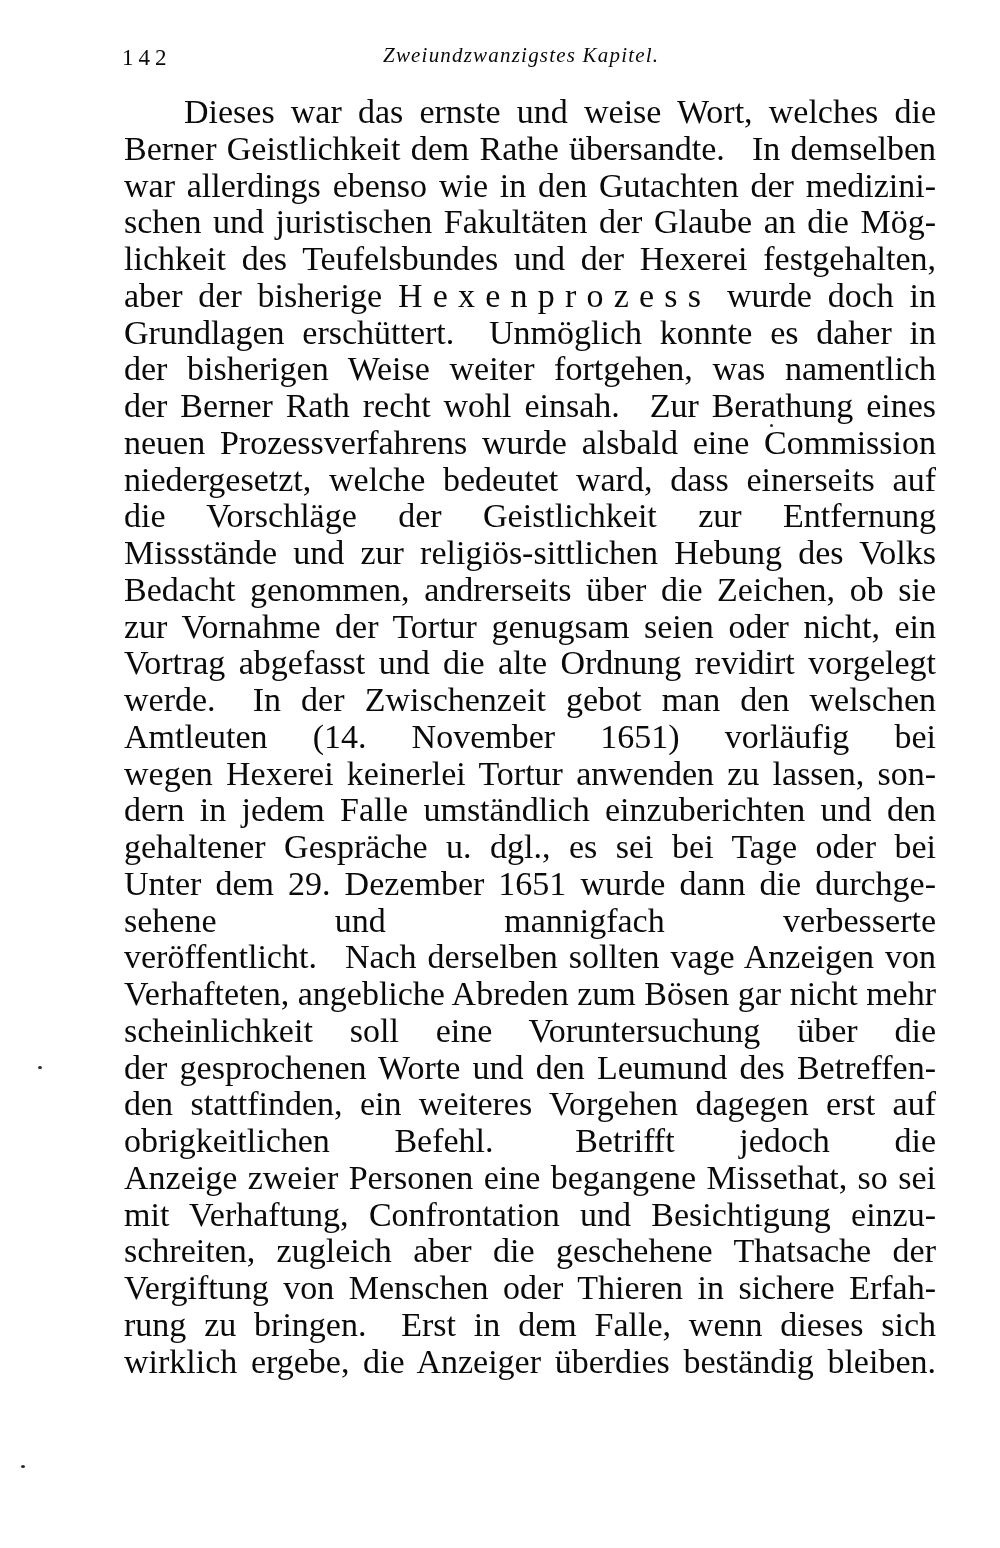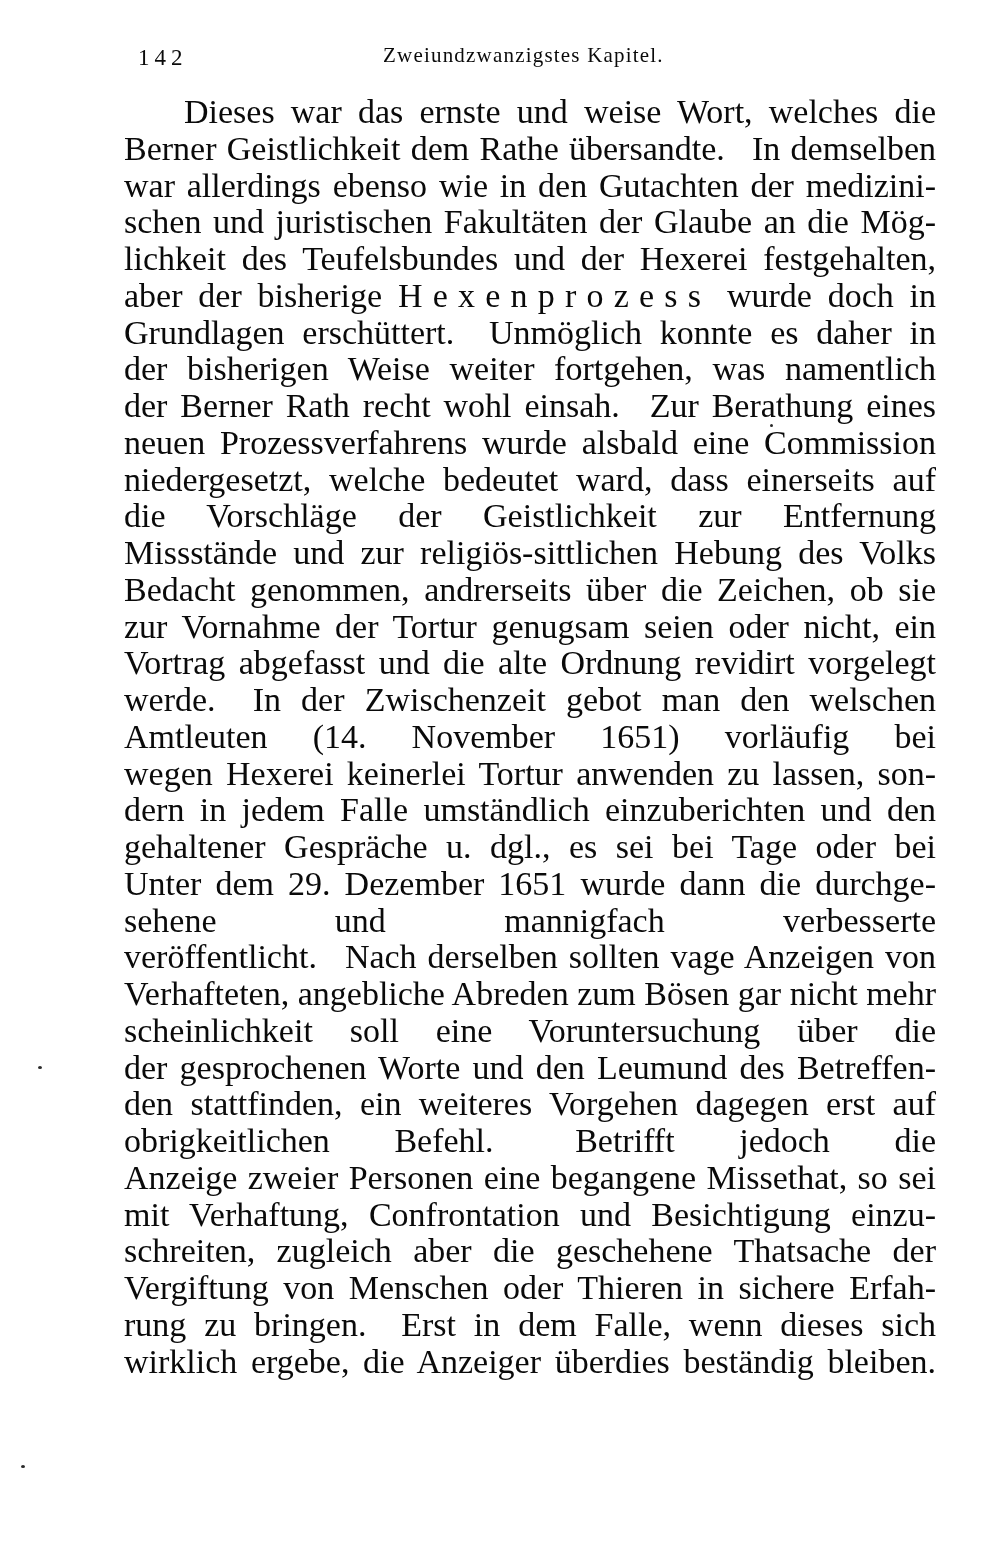--- a/index.html
+++ b/index.html
@@ -15,33 +15,34 @@
     inset: 0;
     width: 1000px;
     height: 1548px;
     background: #ffffff;
     font-family: "Liberation Serif", "DejaVu Serif", serif;
     color: #0a0a0a;
     text-rendering: optimizeLegibility;
   }
   .pageno {
     position: absolute;
-    left: 138px;
+    left: 122px;
     top: 45px;
     font-size: 23px;
     letter-spacing: 5px;
     white-space: nowrap;
   }
   .chapter {
     position: absolute;
     left: 383px;
     top: 43px;
     font-size: 21px;
     letter-spacing: 1.2px;
     white-space: nowrap;
+    font-style: italic;
   }
   .textblock {
     position: absolute;
     left: 124px;
     top: 94px;
     width: 812px;
   }
   .line {
     height: 36.75px;
     line-height: 36.75px;

